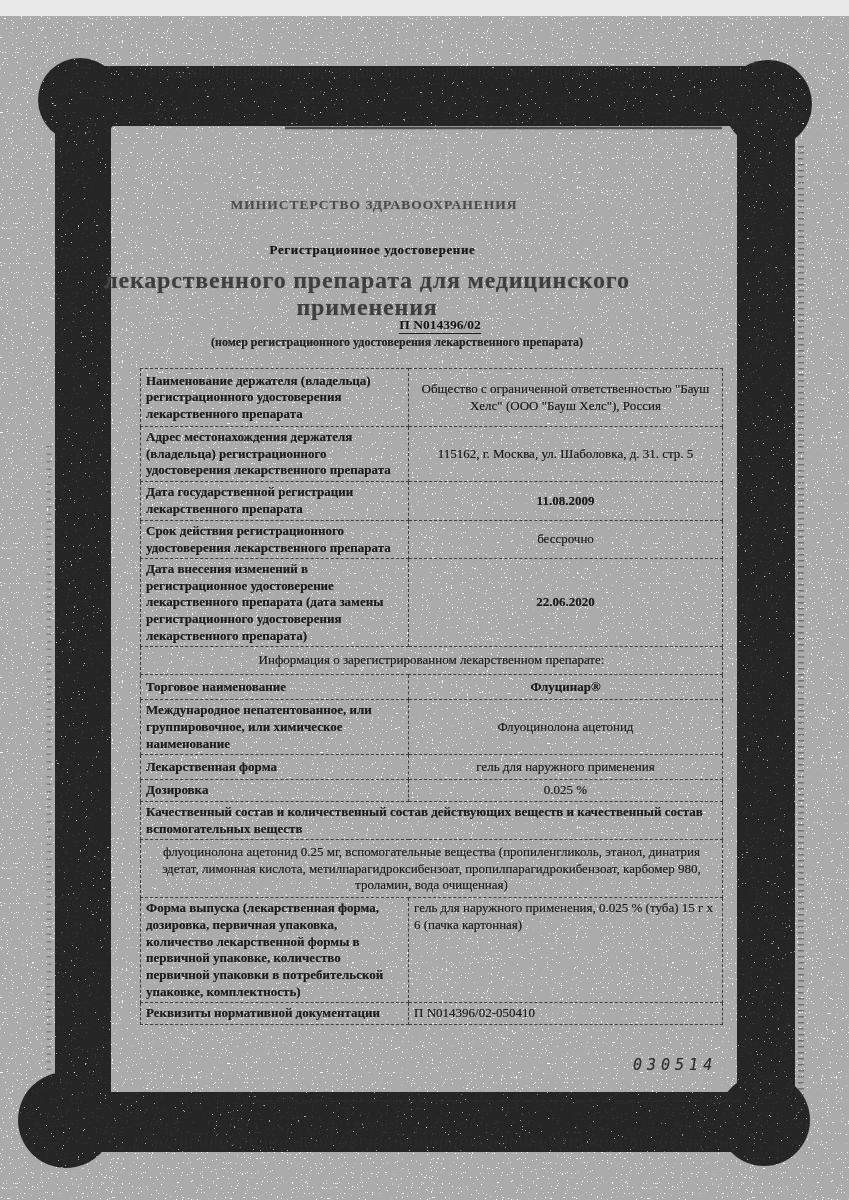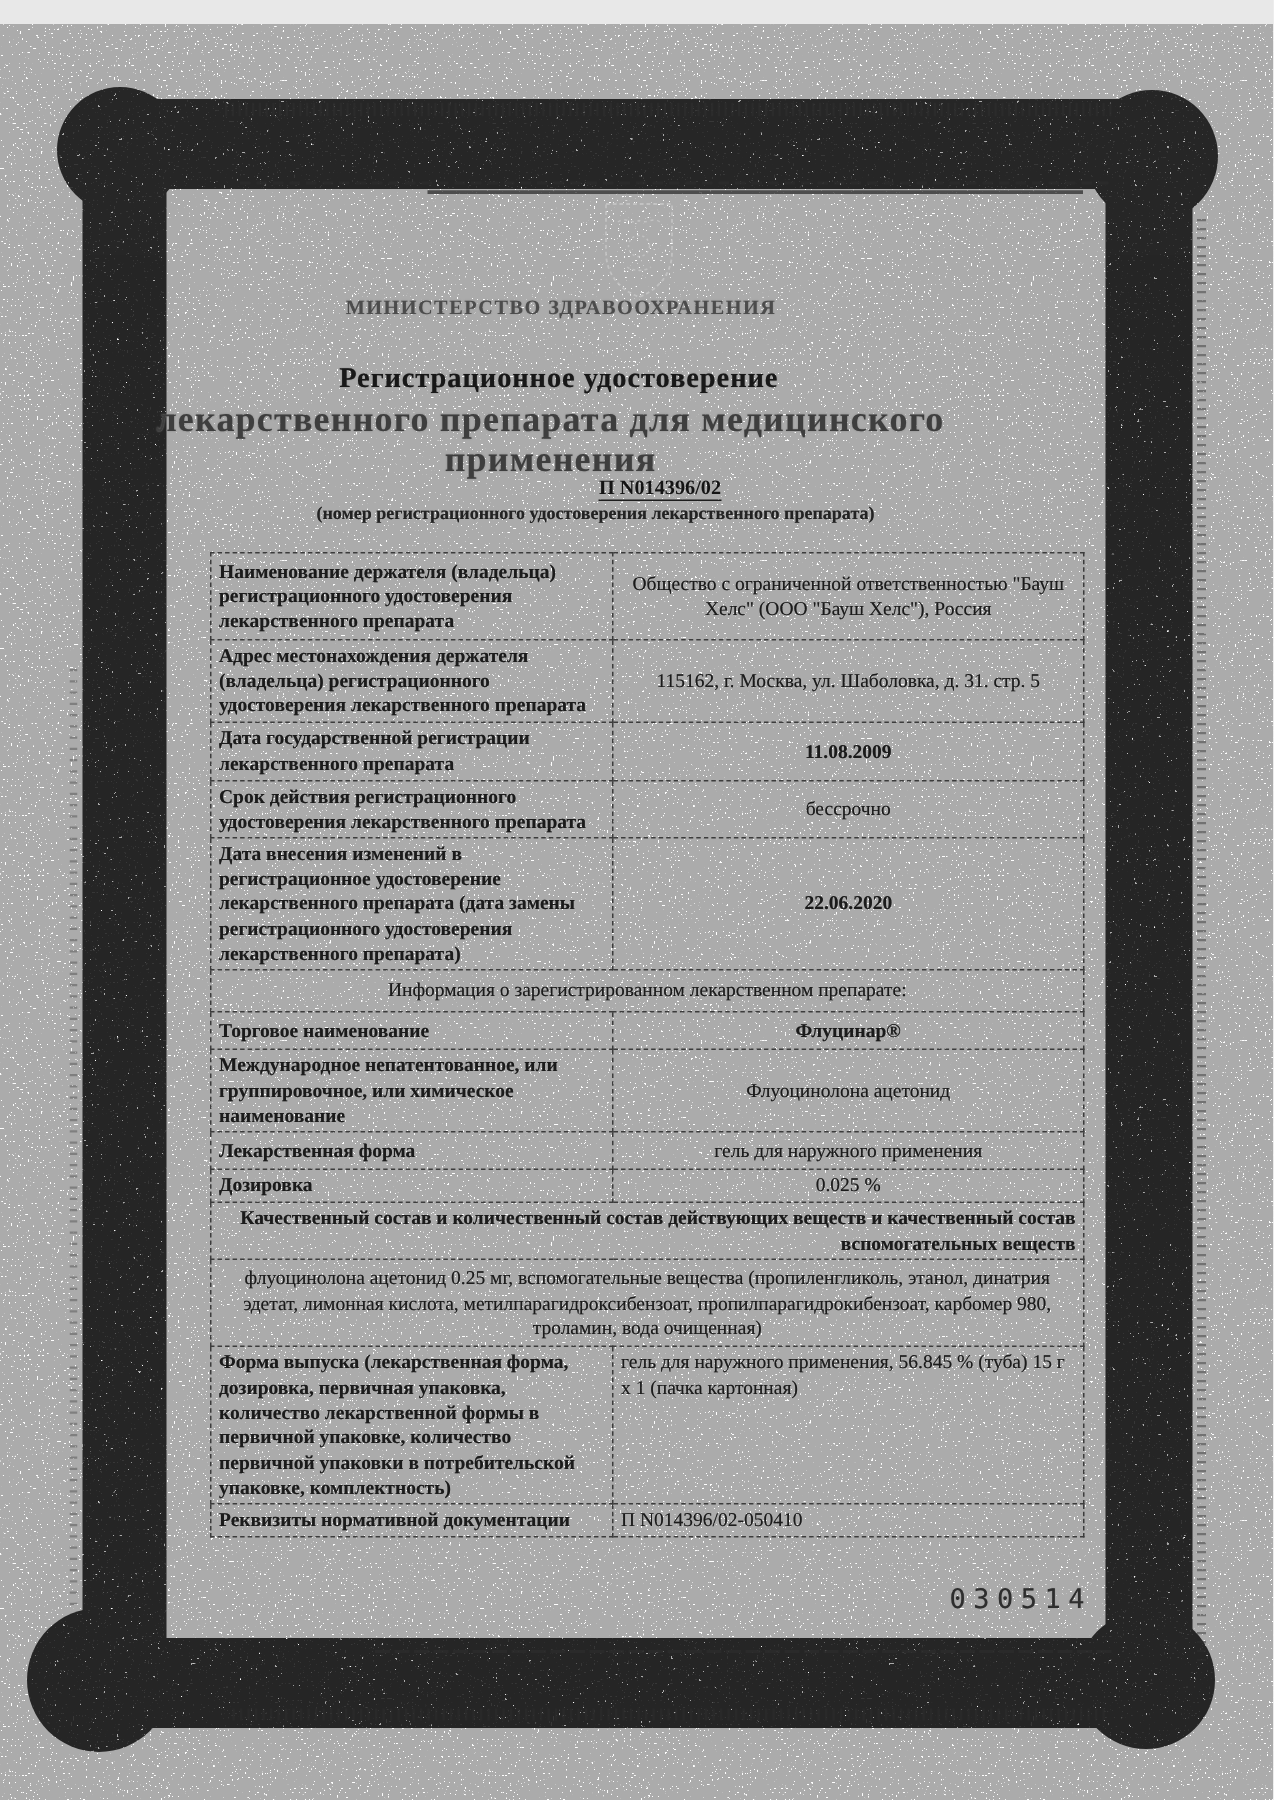--- a/index.html
+++ b/index.html
@@ -13,21 +13,21 @@
 
   
   .ministry{
     position:absolute; left:84px; top:179px; width:580px; text-align:center;
     font-weight:bold; font-size:13.5px; line-height:1.45; letter-spacing:1px;
   }
   .ministry .l1{color:#4c4c4c; text-shadow:0 0 1.1px #8a8a8a;}
   .ministry .l2{color:#6a6a6a; text-shadow:0 0 1.4px #9c9c9c;}
   .doc-title{
     position:absolute; left:80px; top:226px; width:585px; text-align:center;
-    font-weight:bold; font-size:19px; color:#181818; letter-spacing:0.6px;
+    font-weight:bold; font-size:13px; color:#181818; letter-spacing:0.6px;
     text-shadow:0 0 0.7px #555;
   }
   .doc-subtitle{
     position:absolute; left:62px; top:251px; width:610px; text-align:center;
     font-weight:bold; font-size:24px; color:#3e3e3e; letter-spacing:0.8px;
     text-shadow:0 0 1.3px #818181;
   }
   .regnum{
     position:absolute; left:330px; top:301px; width:220px; text-align:center;
     font-weight:bold; font-size:13.5px; color:#141414;
@@ -45,32 +45,32 @@
     font-size:13px; line-height:1.28; color:#1b1b1b;
     text-shadow:0 0 0.4px rgba(40,40,40,.55);
   }
   .doc-table td{border:1px dashed #3c3c3c; padding:2px 5px; overflow:hidden;}
   .lbl{font-weight:bold; text-align:left;}
   .val{text-align:center; vertical-align:middle;}
   .val.b{font-weight:bold;}
   .val.topleft{text-align:left; vertical-align:top;}
   .val.left{text-align:left;}
   td.full-center{text-align:center; font-weight:normal;}
-  td.full-bold{font-weight:bold; text-align:right;}
+  td.full-bold{font-weight:bold; text-align:left;}
   td.full-plain{font-weight:normal; text-align:center;}
   tr.r0{height:58px;} tr.r1{height:48px;} tr.r2{height:39px;padding-left:20px;} tr.r3{height:38px;}
   tr.r4{height:66px;} tr.r5{height:28px;} tr.r6{height:25px;} tr.r7{height:52px;}
   tr.r8{height:25px;} tr.r9{height:22px;} tr.r10{height:38px;} tr.r11{height:58px;}
   tr.r12{height:82px;} tr.r13{height:20px;}
 
   
   .serial{
     position:absolute; left:633px; top:1040px;
-    font-family:"DejaVu Sans Mono", monospace; font-size:18px; letter-spacing:5px;
-    color:#2e2e2e; text-shadow:0 0 0.6px #6f6f6f;
+    font-family:"DejaVu Sans Mono", monospace; font-size:15px; letter-spacing:5px;
+    color:#2e2e2e; text-shadow:0 0 0.6px #6f6f6f;font-style:italic;
   }
 </style>
 </head>
 <body>
 
 <div class="page">
 
   <svg class="border-art" width="849" height="1200" viewBox="0 0 849 1200" aria-hidden="true">
     <defs>
       <filter id="spk" filterUnits="userSpaceOnUse" x="0" y="0" width="849" height="1200">
@@ -180,21 +180,21 @@
           <td class="val">0.025 %</td>
         </tr>
         <tr class="r10">
           <td class="full-bold" colspan="2">Качественный состав и количественный состав действующих веществ и качественный состав вспомогательных веществ</td>
         </tr>
         <tr class="r11">
           <td class="full-plain" colspan="2">флуоцинолона ацетонид 0.25 мг, вспомогательные вещества (пропиленгликоль, этанол, динатрия эдетат, лимонная кислота, метилпарагидроксибензоат, пропилпарагидрокибензоат, карбомер 980, троламин, вода очищенная)</td>
         </tr>
         <tr class="r12">
           <td class="lbl">Форма выпуска (лекарственная форма, дозировка, первичная упаковка, количество лекарственной формы в первичной упаковке, количество первичной упаковки в потребительской упаковке, комплектность)</td>
-          <td class="val topleft">гель для наружного применения, 56.845 % (туба) 15 г х 1 (пачка картонная)</td>
+          <td class="val topleft">гель для наружного применения, 0.025 % (туба) 15 г х 6 (пачка картонная)</td>
         </tr>
         <tr class="r13">
           <td class="lbl">Реквизиты нормативной документации</td>
           <td class="val left">П N014396/02-050410</td>
         </tr>
       </tbody>
     </table>
 
     <div class="serial">030514</div>
 

